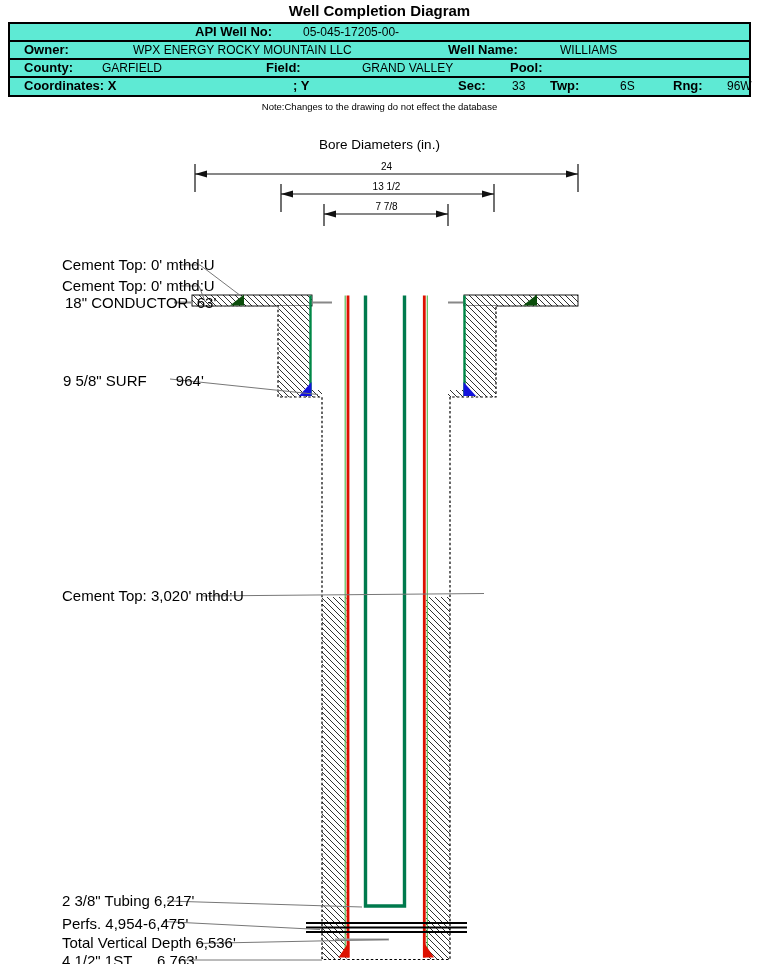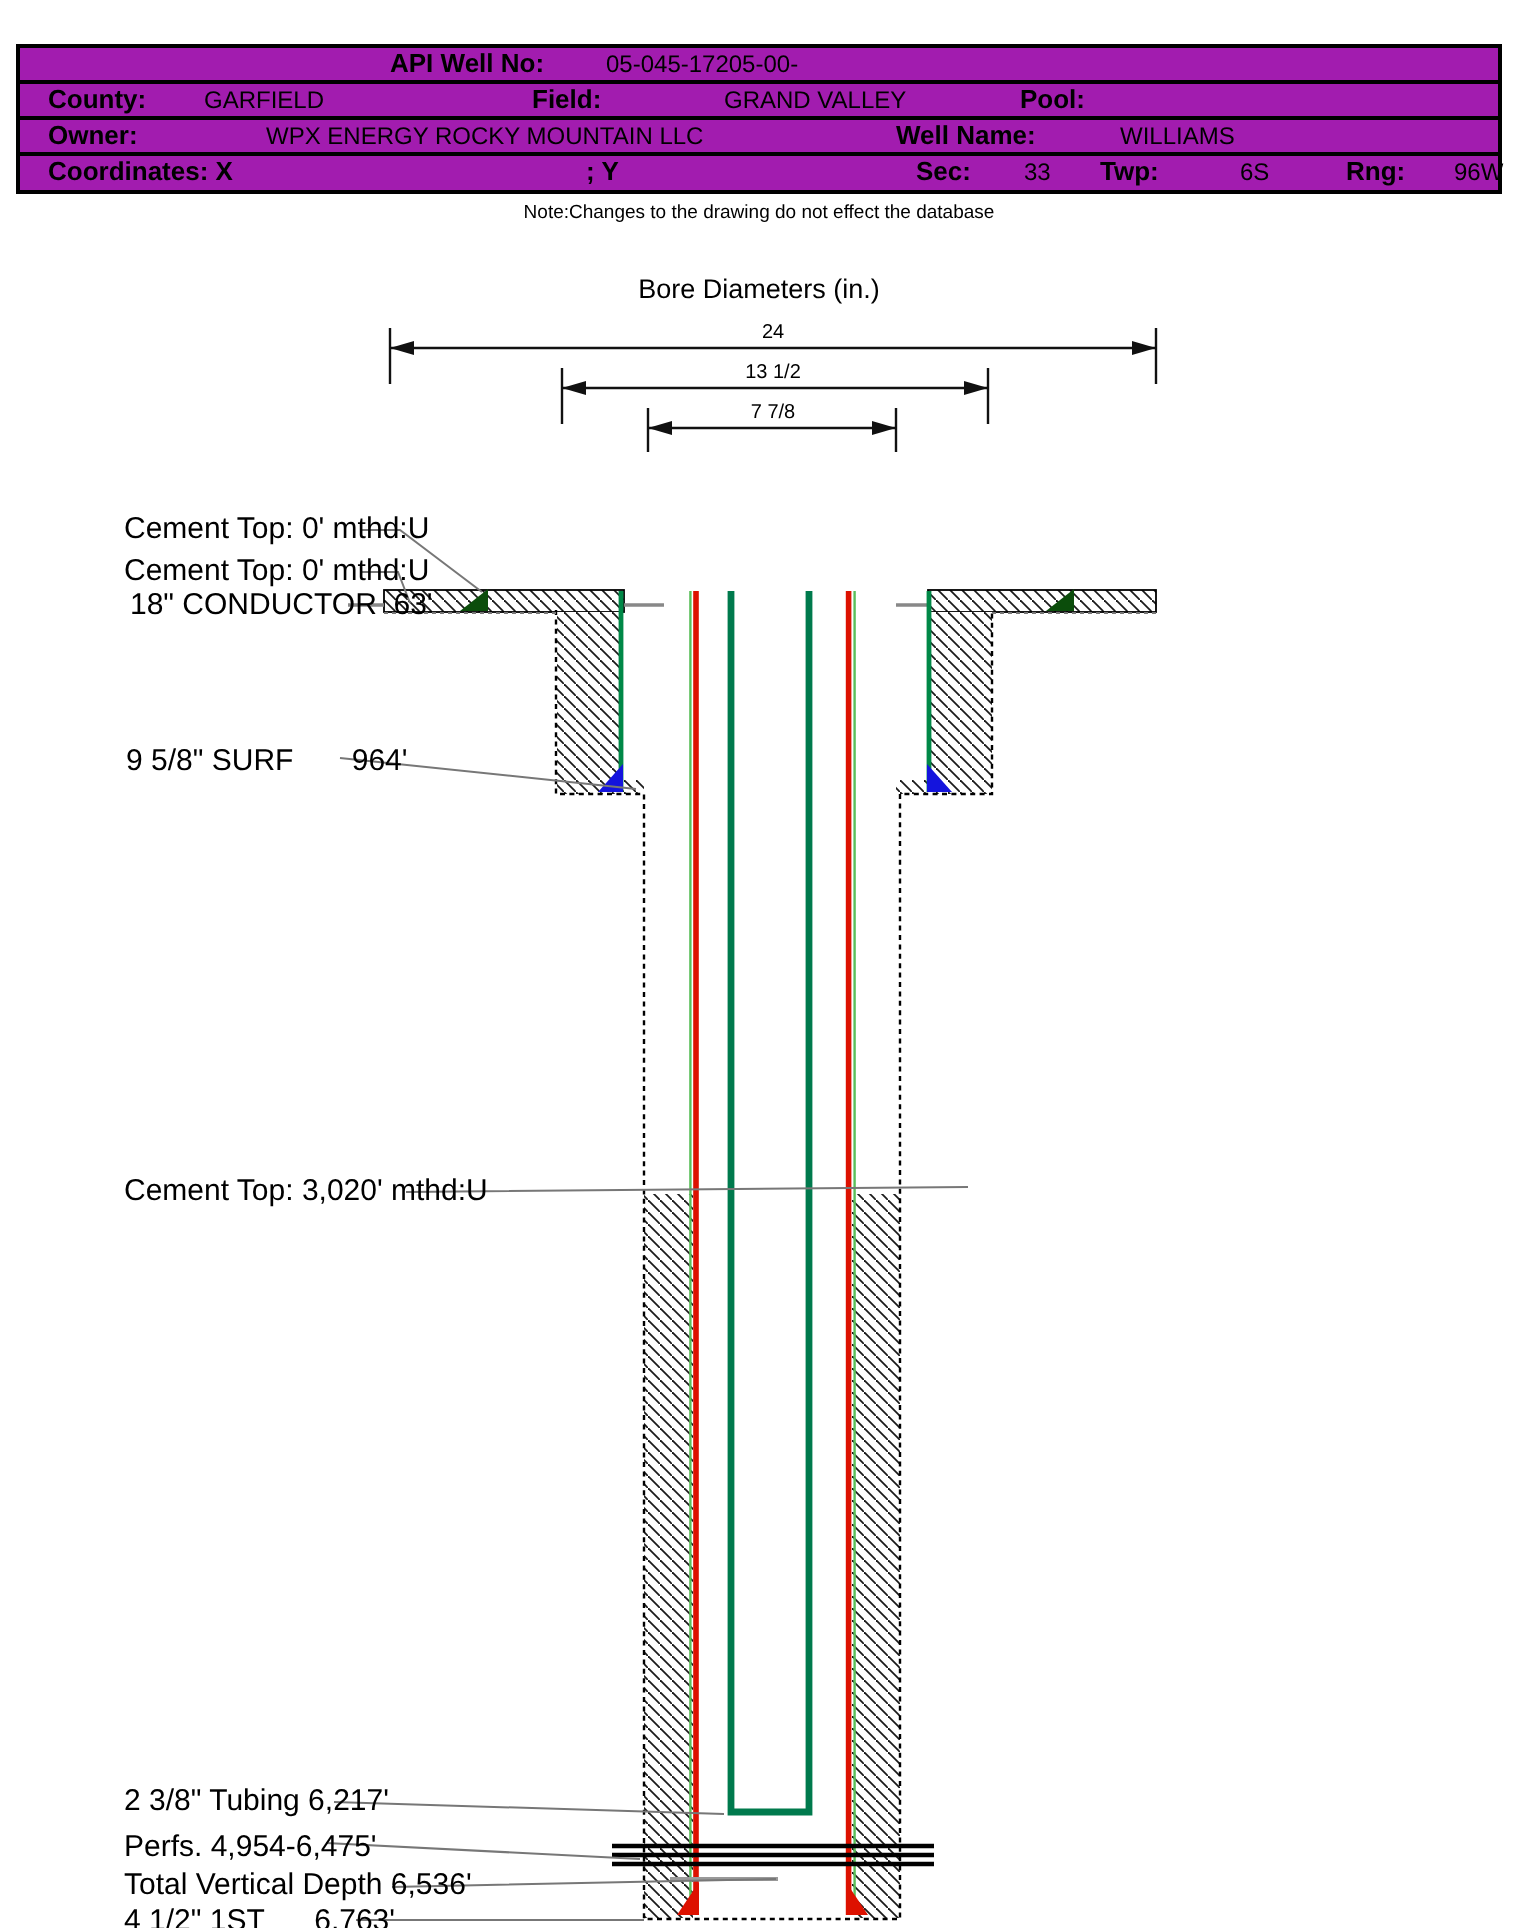--- a/index.html
+++ b/index.html
@@ -6,21 +6,21 @@
   .page{position:relative;width:759px;height:964px;background:#fff;overflow:hidden;
         font-family:"Liberation Sans",sans-serif;color:#000;}
   .abs{position:absolute;}
   .center{left:0;right:0;text-align:center;}
   .page-title{top:2px;font-size:15px;font-weight:bold;}
   .note{top:101px;font-size:9.5px;}
   .bore-title{top:137px;font-size:13.5px;}
   .dim-label{width:113px;left:330px;text-align:center;font-size:10px;}
   .anno{font-size:15px;white-space:pre;}
   
-  .htable{position:absolute;left:8px;top:22px;width:739px;border:2px solid #000;background:#a21caf;}
+  .htable{position:absolute;left:8px;top:22px;width:739px;border:2px solid #000;background:#5eead4;}
   .hrow{position:relative;height:16px;border-bottom:2px solid #000;}
   .hrow:last-child{border-bottom:none;height:17px;}
   .hrow span{position:absolute;top:0;line-height:16px;white-space:pre;}
   .lbl{font-weight:bold;font-size:13px;}
   .val{font-size:12px;}
   svg{position:absolute;left:0;top:0;}
 </style>
 </head>
 <body>
 
@@ -93,39 +93,40 @@
     <path d="M180,265 H200 L241,296
              M180,286 H199 L205,301.5
              M170,379 L318,394.5
              M203,596 L484,593.5
              M167,901 L362,907
              M163,921.5 L320,929.5
              M196,943.5 L388,939.5
              M178,960 L322,960" fill="none" stroke="#777" stroke-width="1"></path>
   </svg>
 
+  <div class="abs center page-title">Well Completion Diagram</div>
 
   <div class="htable">
     <div class="hrow">
       <span class="lbl" style="left:185px">API Well No:</span>
       <span class="val" style="left:293px">05-045-17205-00-</span>
+    </div>
+    <div class="hrow">
+      <span class="lbl" style="left:14px">Owner:</span>
+      <span class="val" style="left:123px">WPX ENERGY ROCKY MOUNTAIN LLC</span>
+      <span class="lbl" style="left:438px">Well Name:</span>
+      <span class="val" style="left:550px">WILLIAMS</span>
     </div>
     <div class="hrow">
       <span class="lbl" style="left:14px">County:</span>
       <span class="val" style="left:92px">GARFIELD</span>
       <span class="lbl" style="left:256px">Field:</span>
       <span class="val" style="left:352px">GRAND VALLEY</span>
       <span class="lbl" style="left:500px">Pool:</span>
       <span class="val" style="left:545px"></span>
-    </div>
-    <div class="hrow">
-      <span class="lbl" style="left:14px">Owner:</span>
-      <span class="val" style="left:123px">WPX ENERGY ROCKY MOUNTAIN LLC</span>
-      <span class="lbl" style="left:438px">Well Name:</span>
-      <span class="val" style="left:550px">WILLIAMS</span>
     </div>
     <div class="hrow">
       <span class="lbl" style="left:14px">Coordinates: X</span>
       <span class="lbl" style="left:283px">; Y</span>
       <span class="lbl" style="left:448px">Sec:</span>
       <span class="val" style="left:502px">33</span>
       <span class="lbl" style="left:540px">Twp:</span>
       <span class="val" style="left:610px">6S</span>
       <span class="lbl" style="left:663px">Rng:</span>
       <span class="val" style="left:717px">96W</span>

